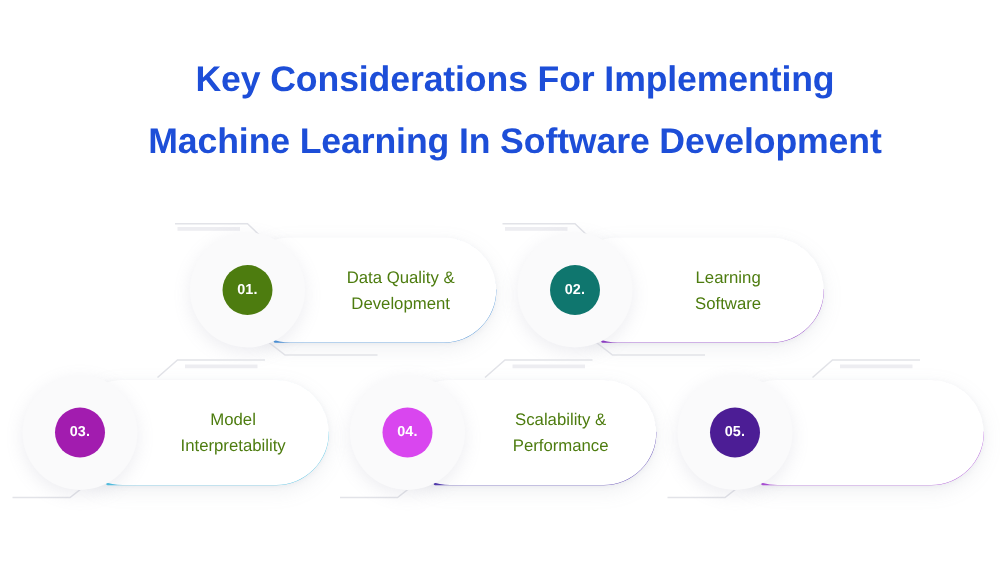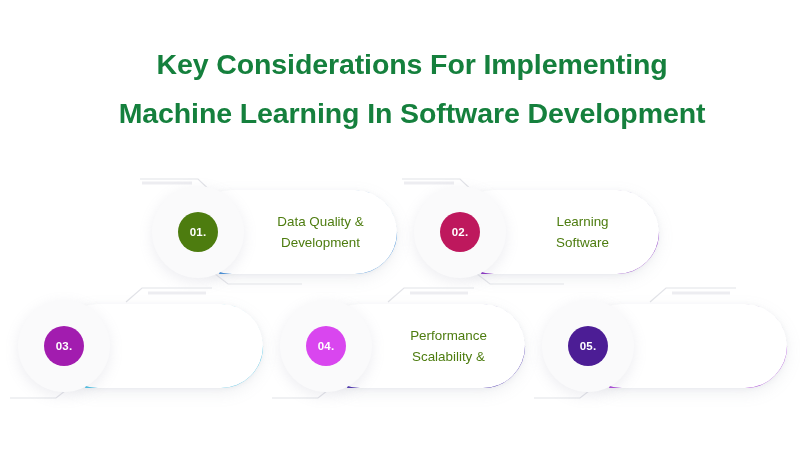--- a/index.html
+++ b/index.html
@@ -20,21 +20,21 @@
     position: absolute;
     top: 40px;
     left: 0;
     width: 800px;
     text-align: center;
   }
   .title-line {
     display: block;
     font-size: 28.5px;
     font-weight: 700;
-    color: #15803d;
+    color: #1d4ed8;
     letter-spacing: -0.1px;
     line-height: 49px;
     white-space: nowrap;
     padding-left: 24px;
   }
 
   
   .board {
     position: absolute;
     inset: 0;
@@ -195,21 +195,21 @@
         <path d="M30 83 H165 A41 41 0 0 0 206 42" fill="none" stroke="#8b25c9" stroke-width="2.2" stroke-linecap="round"></path>
       </svg>
     </div>
     <div class="card-body"></div>
     <div class="connector" style="left:58px; top:84px;">
       <svg width="110" height="24" viewBox="0 0 110 24">
         <path d="M0 0 L18 14 H92" fill="none" stroke="#e2e3e8" stroke-width="1.2"></path>
       </svg>
     </div>
     <div class="circle-plate"></div>
-    <div class="badge" style="background:#be185d;">02.</div>
+    <div class="badge" style="background:#0f766e;">02.</div>
     <div class="card-label">
       <div>
         <span>Learning</span>
         <span>Software</span>
       </div>
     </div>
   </div>
 
   <div class="card" style="left:18px; top:300px;">
     <div class="connector" style="left:108px; top:-14px;">
@@ -229,20 +229,26 @@
       </svg>
     </div>
     <div class="card-body"></div>
     <div class="connector" style="left:-8px; top:84px;">
       <svg width="110" height="24" viewBox="0 0 110 24">
         <path d="M64 0 L46 14 H0" fill="none" stroke="#e2e3e8" stroke-width="1.2"></path>
       </svg>
     </div>
     <div class="circle-plate"></div>
     <div class="badge" style="background:#a21caf;">03.</div>
+    <div class="card-label">
+      <div>
+        <span>Model</span>
+        <span>Interpretability</span>
+      </div>
+    </div>
   </div>
 
   <div class="card" style="left:280px; top:300px;">
     <div class="connector" style="left:108px; top:-14px;">
       <svg width="120" height="28" viewBox="0 0 120 28">
         <path d="M0 16 L16 2 H86" fill="none" stroke="#e2e3e8" stroke-width="1.2"></path>
         <path d="M22 7 H80" fill="none" stroke="#ededf1" stroke-width="3"></path>
       </svg>
     </div>
     <div class="dashline">
@@ -258,22 +264,22 @@
     <div class="card-body"></div>
     <div class="connector" style="left:-8px; top:84px;">
       <svg width="110" height="24" viewBox="0 0 110 24">
         <path d="M64 0 L46 14 H0" fill="none" stroke="#e2e3e8" stroke-width="1.2"></path>
       </svg>
     </div>
     <div class="circle-plate"></div>
     <div class="badge" style="background:#d946ef;">04.</div>
     <div class="card-label">
       <div>
+        <span>Scalability &amp;</span>
         <span>Performance</span>
-        <span>Scalability &amp;</span>
       </div>
     </div>
   </div>
 
   <div class="card" style="left:542px; top:300px;">
     <div class="connector" style="left:108px; top:-14px;">
       <svg width="120" height="28" viewBox="0 0 120 28">
         <path d="M0 16 L16 2 H86" fill="none" stroke="#e2e3e8" stroke-width="1.2"></path>
         <path d="M22 7 H80" fill="none" stroke="#ededf1" stroke-width="3"></path>
       </svg>

